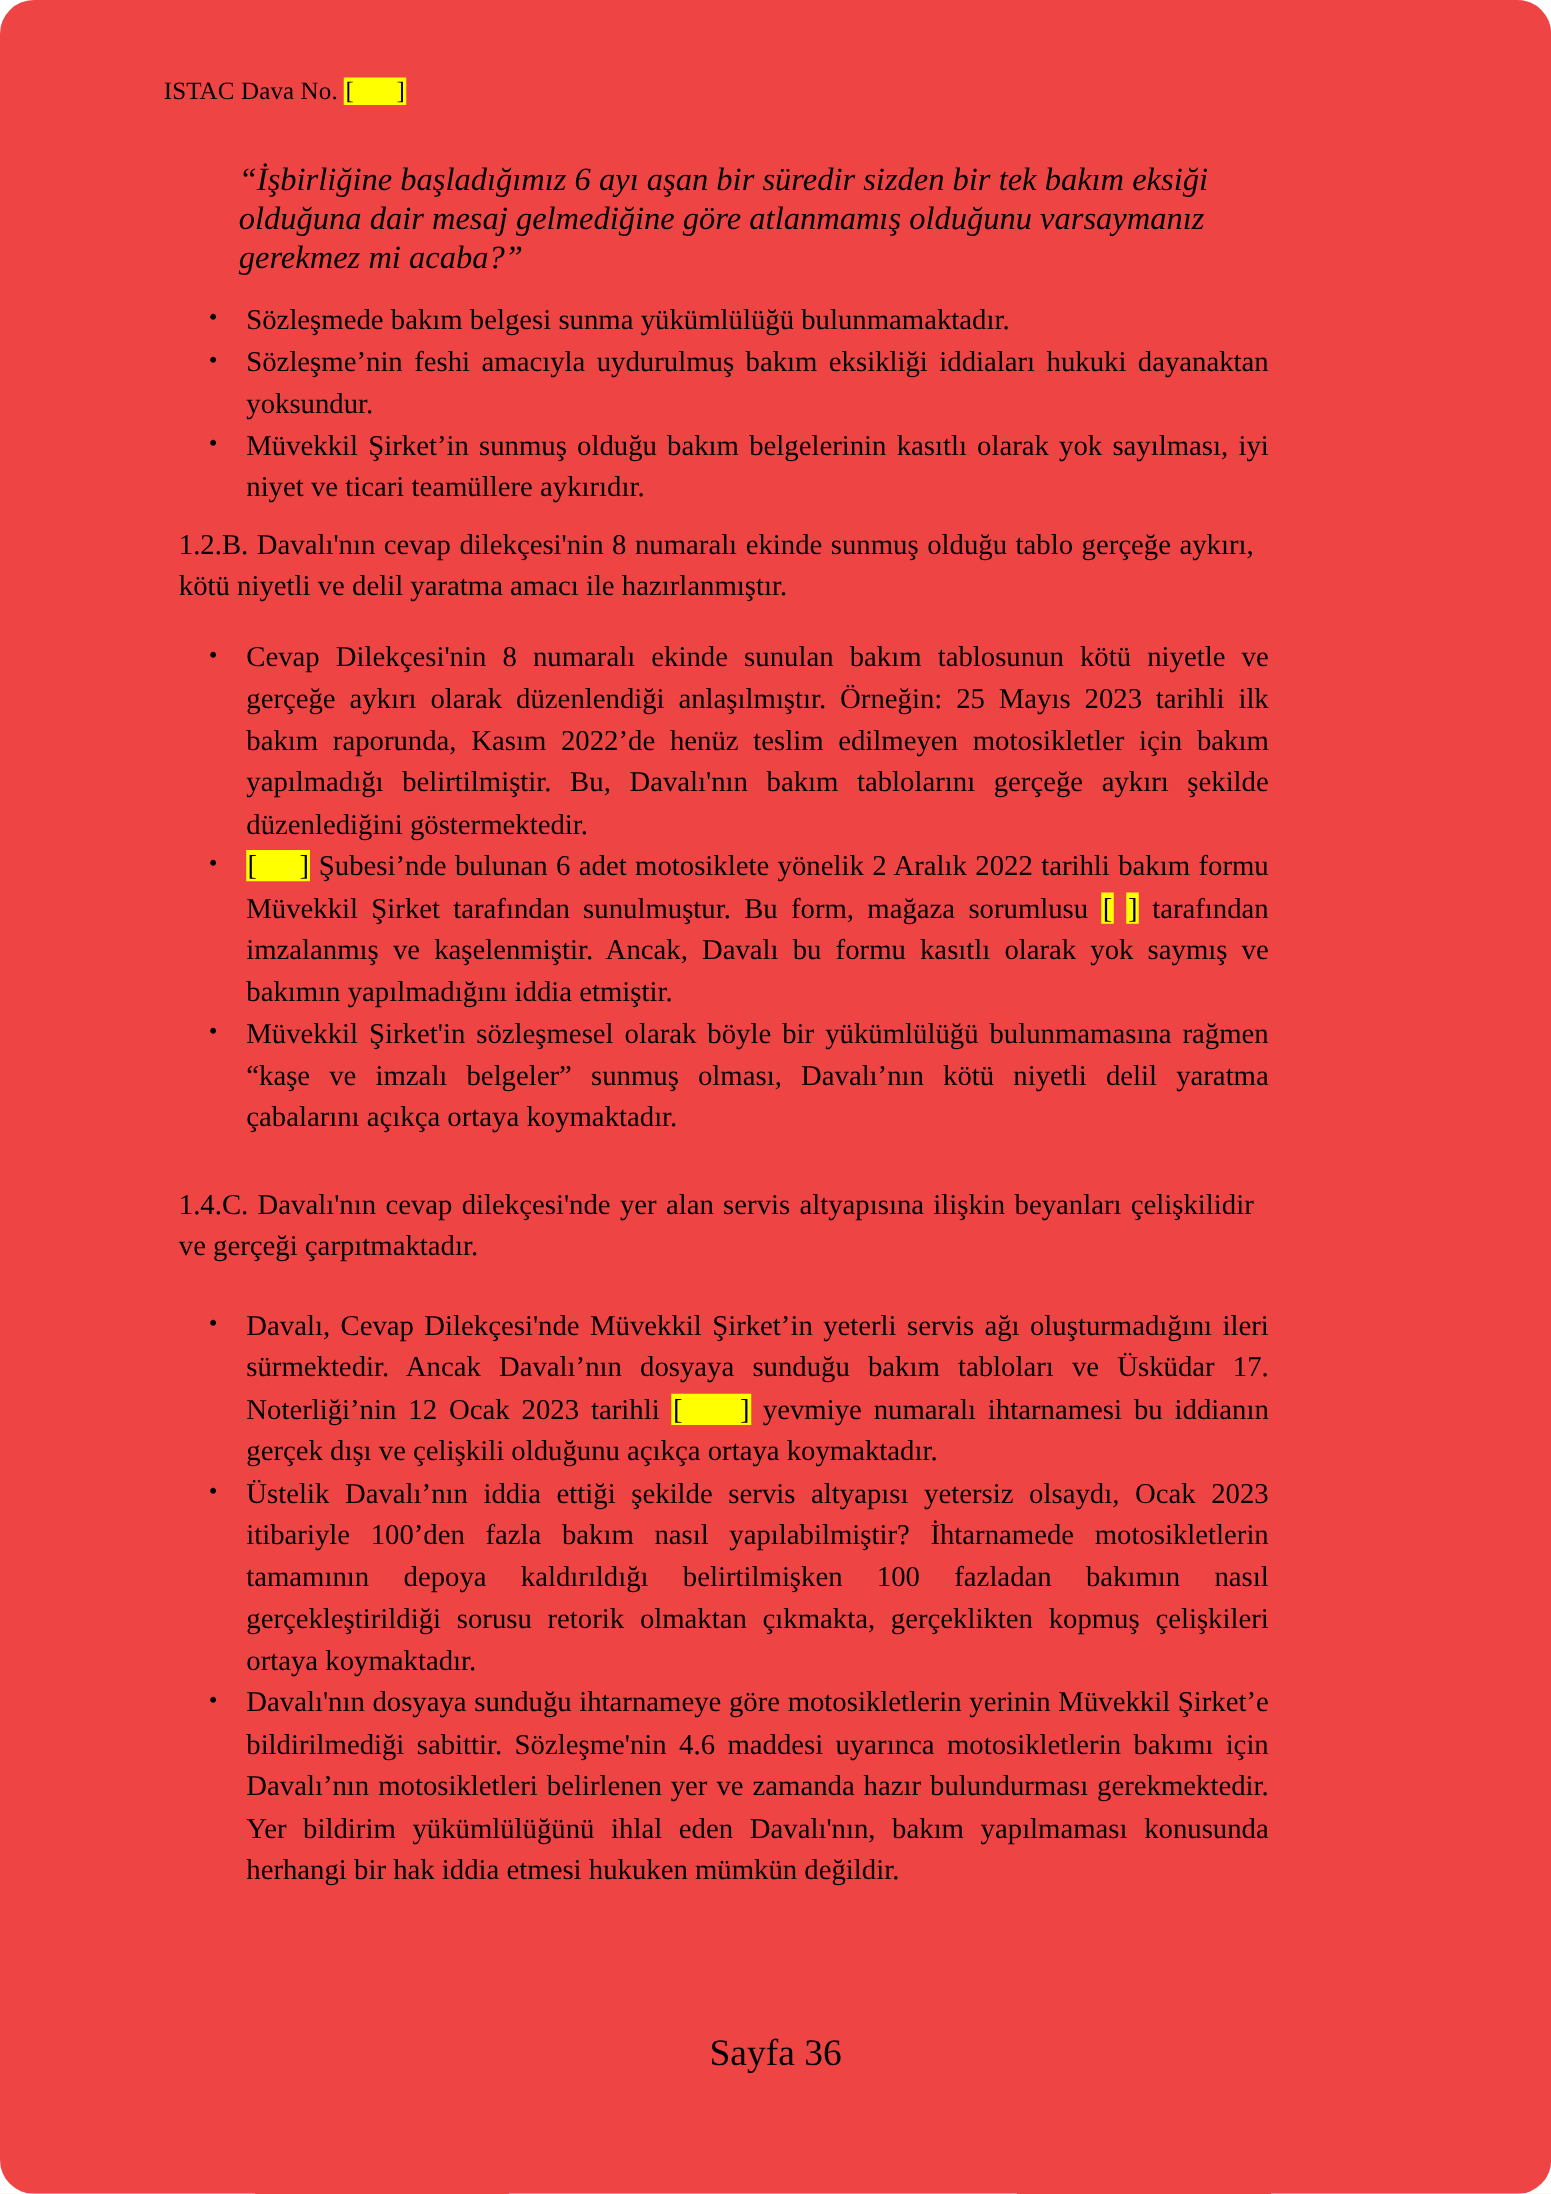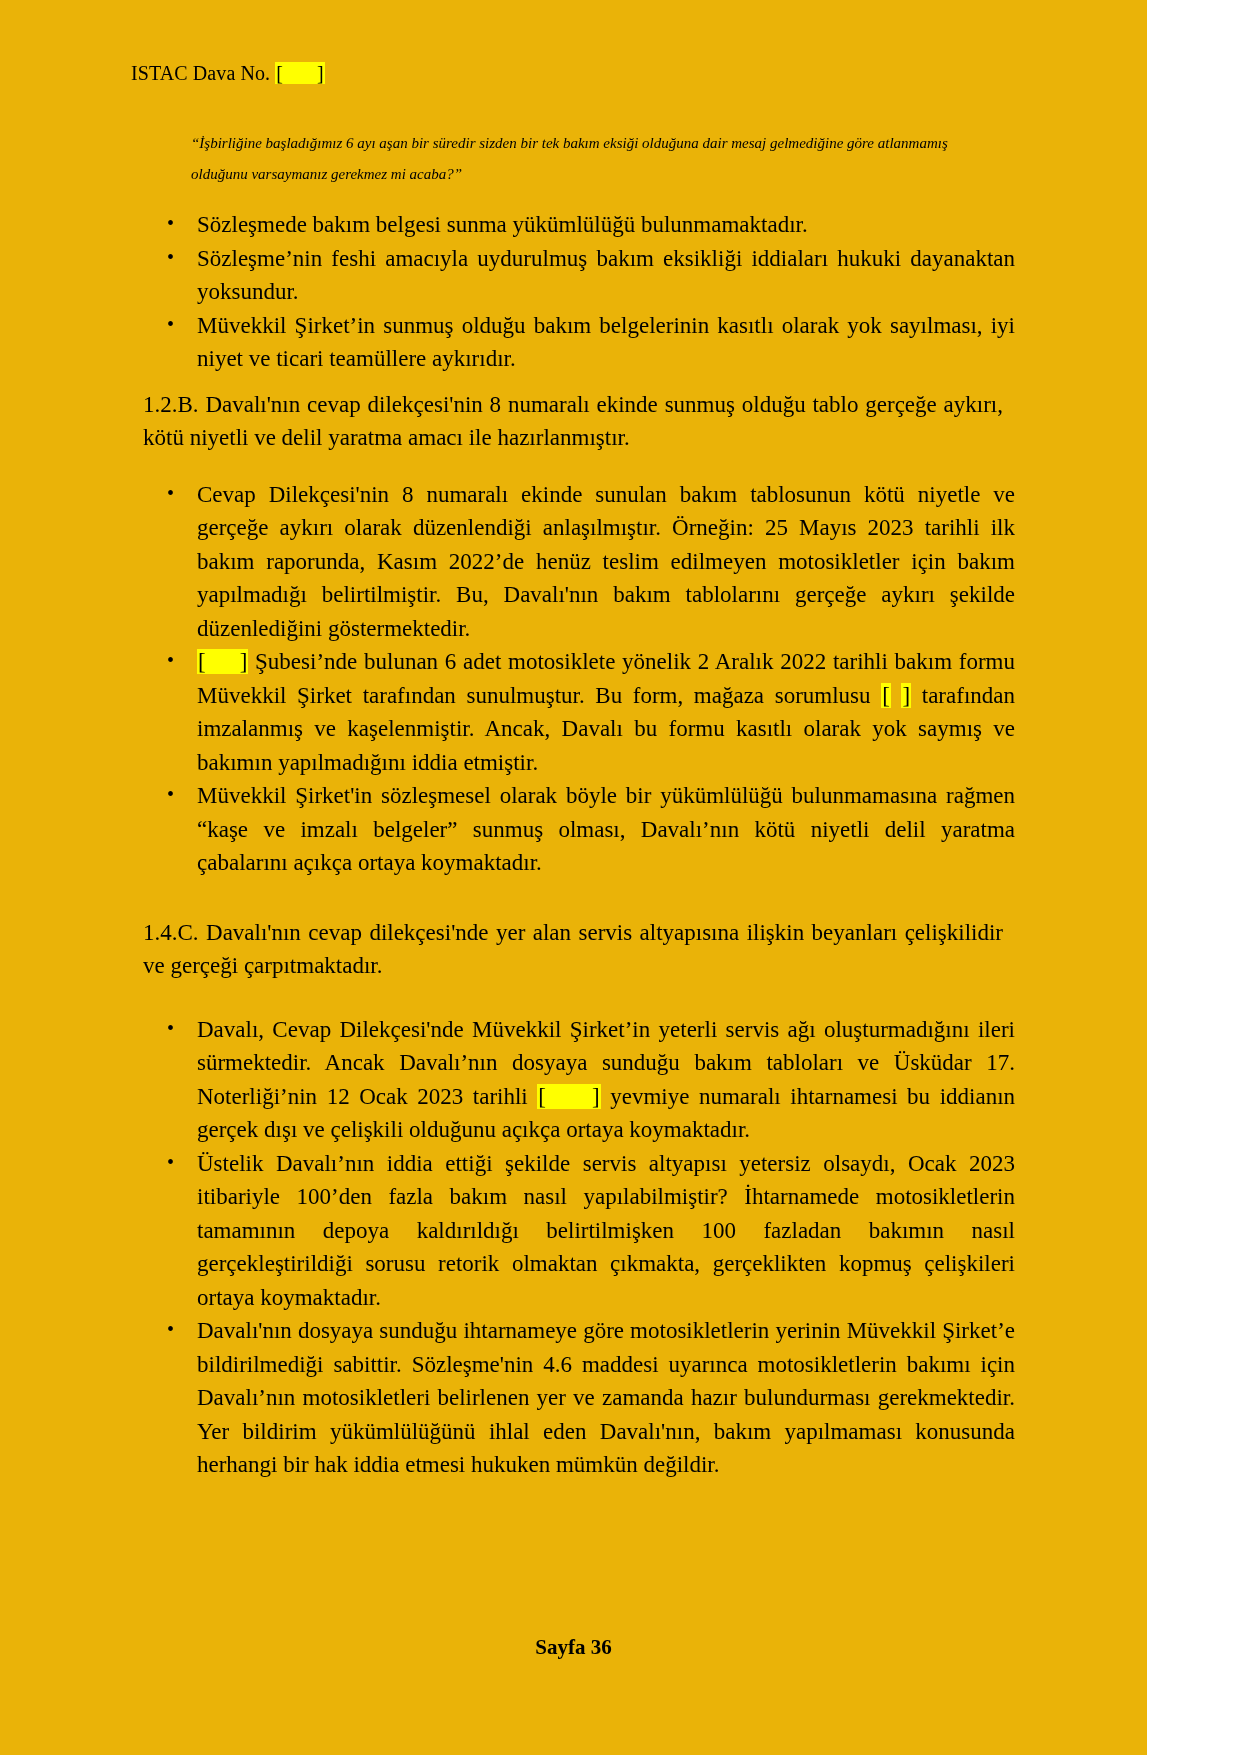--- a/index.html
+++ b/index.html
@@ -1,46 +1,47 @@
 <!DOCTYPE html>
 <html lang="tr"><head>
 <meta charset="utf-8">
 <style>
   html, body {
     margin: 0;
     padding: 0;
     background: #ffffff;
   }
   .page {
-    width: 1147px;
+    width: 1241px;
     height: 1755px;
     position: relative;
-    background: #eab308;
+    background: #ef4444;
     box-sizing: border-box;
     font-family: "Liberation Serif", "DejaVu Serif", serif;
     color: #000000;
     overflow: hidden;
+    border-radius: 27px;
   }
   .header {
     position: absolute;
     top: 62px;
     left: 131px;
     font-size: 20px;
     letter-spacing: 0.1px;
     white-space: nowrap;
   }
   .content {
     position: absolute;
     top: 128px;
     left: 131px;
     width: 884px;
   }
   .quote {
     font-style: italic;
-    font-size: 15px;
+    font-size: 26px;
     line-height: 31px;
     margin: 0 0 2px 60px;
     text-align: left;
     width: 810px;
   }
   ul.bullets {
     list-style: none;
     margin: 0;
     padding: 0;
   }
@@ -82,22 +83,22 @@
   .redact-box-wide {
     display: inline-block;
     width: 46px;
   }
   .footer {
     position: absolute;
     bottom: 95px;
     left: 0;
     width: 100%;
     text-align: center;
-    font-size: 21px;
-    font-weight: bold;
+    font-size: 30px;
+    font-weight: normal;
   }
 </style>
 </head>
 <body>
 
 <div class="page">
 
   <div class="header">
     <span>ISTAC Dava No.</span>
     <span class="hl"><span>[</span><span class="redact-box"></span><span>]</span></span>

